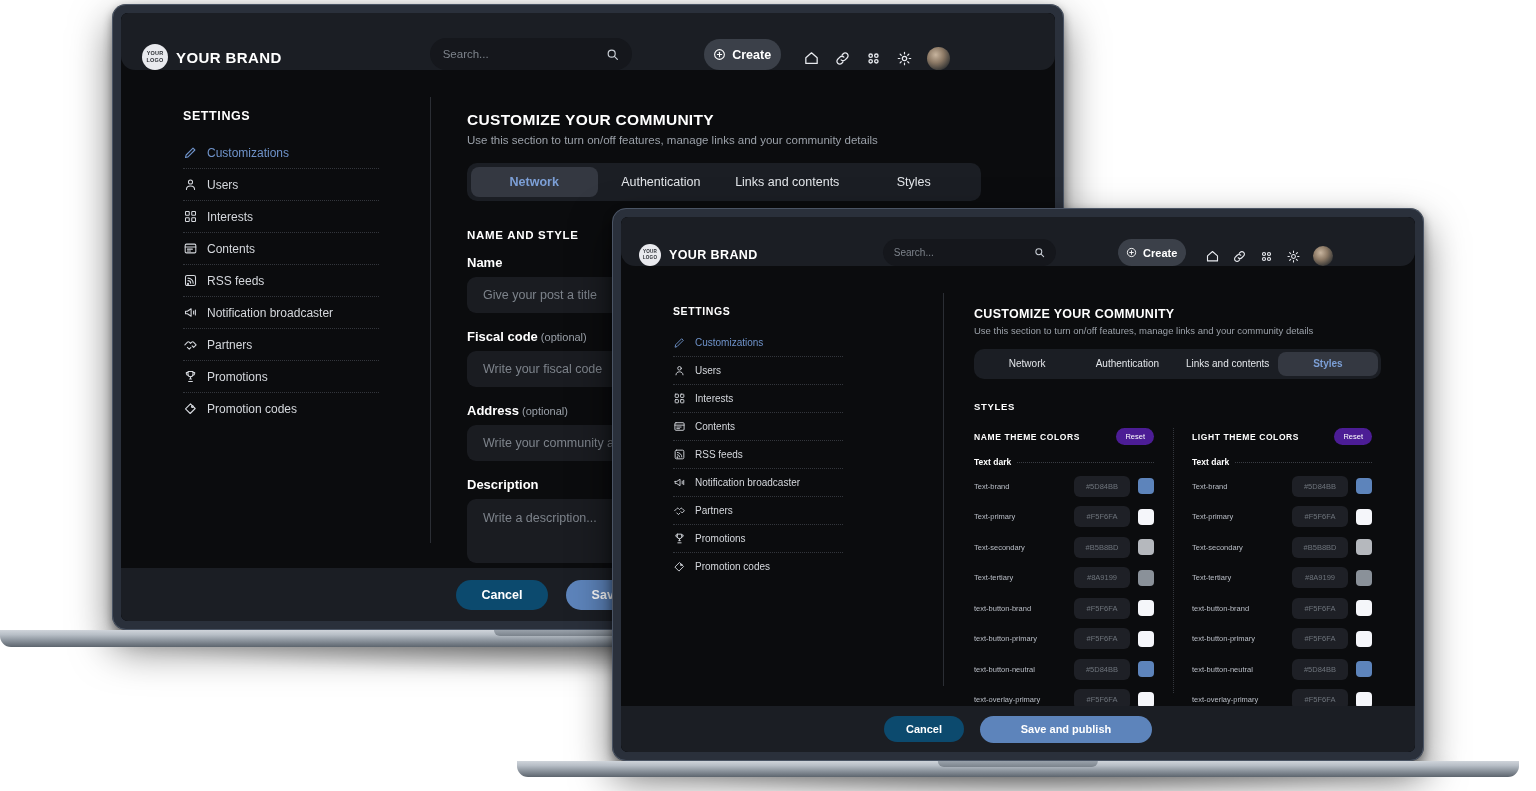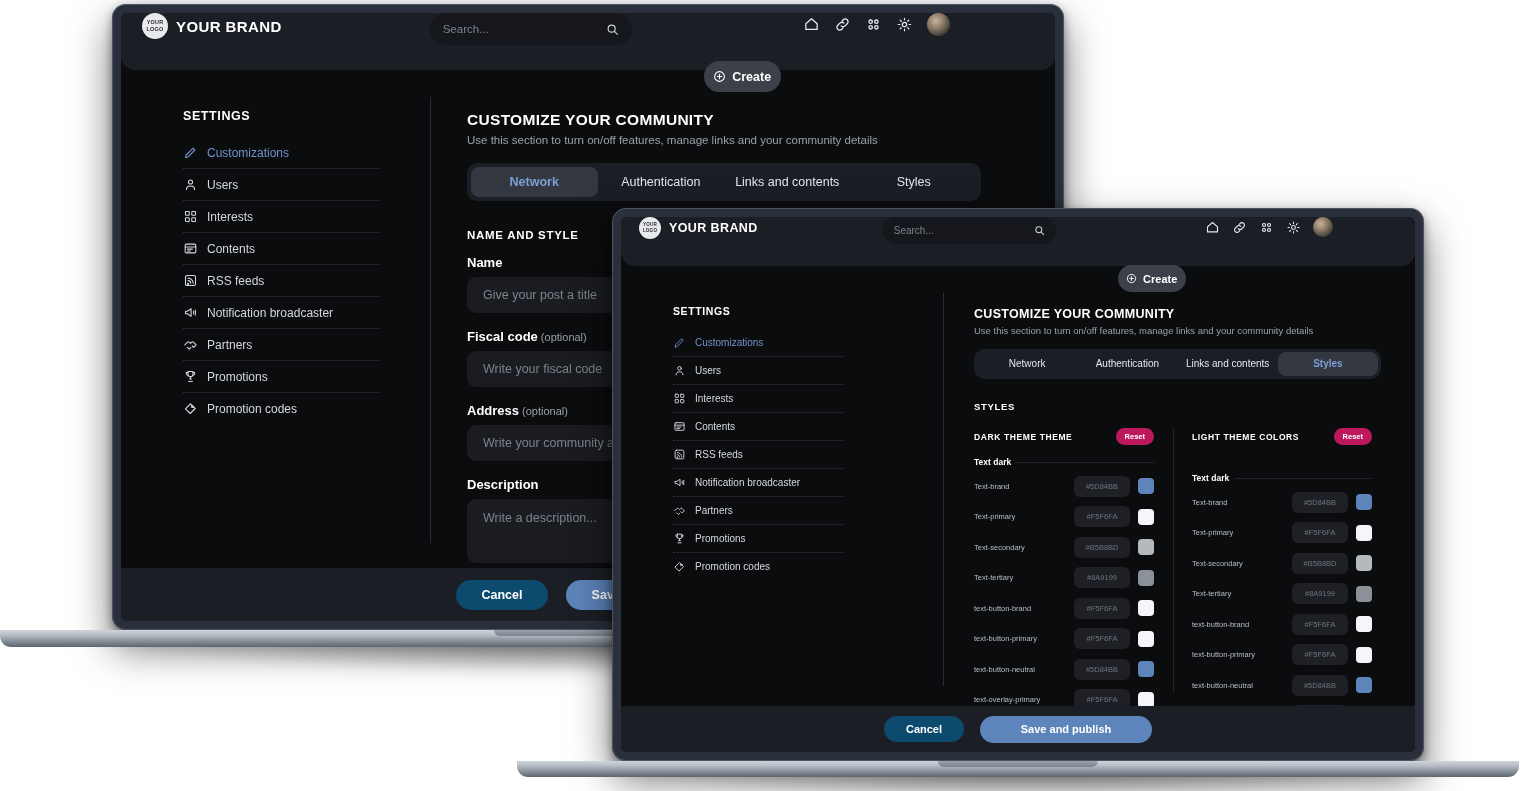--- a/index.html
+++ b/index.html
@@ -45,21 +45,21 @@
     background: radial-gradient(ellipse at center, rgba(0,0,0,.45) 0%, rgba(0,0,0,0) 72%);
     filter: blur(5px);
   }
 
   
   .app { position:absolute; inset:0; background:#0b0c0e; color:#f5f6fa; }
 
   .topbar {
     position:absolute; left:0; right:0; top:0;
     background:#1b1e24;
-    display:flex; align-items:flex-start;
+    display:flex; align-items:flex-end;
     border-radius: 0 0 14px 14px;
   }
   .brand { display:flex; align-items:center; gap:8px; }
   .logo-badge {
     border-radius:50%; background:#e9eaee; color:#2a2d33;
     display:flex; flex-direction:column; align-items:center; justify-content:center;
     font-weight:700; letter-spacing:.2px; line-height:1;
   }
   .brand-name { font-weight:700; letter-spacing:.4px; color:#fff; }
 
@@ -110,21 +110,21 @@
     background:#1b1e24; display:flex; align-items:center; justify-content:center; }
   .btn-cancel { background:#0c4a6e; border-radius:999px; color:#fff; font-weight:700;
                 display:flex; align-items:center; justify-content:center; }
   .btn-save { background:#5d84bb; border-radius:999px; color:#fff; font-weight:700;
               display:flex; align-items:center; justify-content:center; }
 
   
   .theme-col { position:absolute; top:0; }
   .theme-head { display:flex; align-items:center; justify-content:space-between; }
   .theme-title { font-weight:700; letter-spacing:.6px; color:#fff; font-size:8.5px; }
-  .reset-btn { background:#be185d; border-radius:999px; color:#fff; font-weight:700;
+  .reset-btn { background:#4c1d95; border-radius:999px; color:#fff; font-weight:400;
                font-size:7.5px; padding:4px 9px; }
   .group-head { display:flex; align-items:center; gap:6px; color:#fff; font-weight:700; font-size:8.5px;margin-top:8px; }
   .group-head .dots { flex:1; border-bottom:1px dotted #3a3d44; }
   .crow { display:flex; align-items:center; }
   .cname { color:#b9bec6; font-size:7.5px; flex:1; }
   .chex { background:#1e2026; border-radius:6px; color:#6e747c; font-size:7.5px;
           text-align:center; padding:6px 0; width:56px; }
   .cswatch { width:16px; height:16px; border-radius:4px; margin-left:8px; flex:0 0 auto; }
   .col-divider { position:absolute; top:0; bottom:0; width:1px; border-left:1px dotted #33363c; }
 </style>
@@ -515,21 +515,21 @@
                 <div class="tab" style="font-size: 10px; line-height: 24px; height: 24px;">Authentication</div>
                 <div class="tab" style="font-size: 10px; line-height: 24px; height: 24px;">Links and contents</div>
                 <div class="tab active" style="font-size: 10px; line-height: 24px; height: 24px;">Styles</div>
               </div>
 
             <div class="section-label" style="font-size:9.5px; margin-top:22px;">STYLES</div>
 
             <div style="position:relative; margin-top:16px; height:265px;">
               <div class="theme-col" id="col-0" style="left:0; width:180px;">
                   <div class="theme-head" style="margin-bottom: 12px;">
-                    <div class="theme-title">DARK THEME THEME</div>
+                    <div class="theme-title">NAME THEME COLORS</div>
                     <div class="reset-btn">Reset</div>
                   </div>
                   <div class="group-head" style="margin-bottom: 4px;">
                     <span>Text dark</span>
                     <span class="dots"></span>
                   </div>
                   <div class="crow" style="height: 30.5px;">
                     <span class="cname">Text-brand</span>
                     <span class="chex">#5D84BB</span>
                     <span class="cswatch" style="background: rgb(93, 132, 187);"></span>
@@ -565,21 +565,21 @@
                     <span class="cswatch" style="background: rgb(93, 132, 187);"></span>
                   </div>
                   <div class="crow" style="height: 30.5px;">
                     <span class="cname">text-overlay-primary</span>
                     <span class="chex">#F5F6FA</span>
                     <span class="cswatch" style="background: rgb(245, 246, 250);"></span>
                   </div>
                 </div>
               <div class="col-divider" style="left:199px;"></div>
               <div class="theme-col" id="col-1" style="left:218px; width:180px;">
-                  <div class="theme-head" style="margin-bottom: 28px;">
+                  <div class="theme-head" style="margin-bottom: 12px;">
                     <div class="theme-title">LIGHT THEME COLORS</div>
                     <div class="reset-btn">Reset</div>
                   </div>
                   <div class="group-head" style="margin-bottom: 4px;">
                     <span>Text dark</span>
                     <span class="dots"></span>
                   </div>
                   <div class="crow" style="height: 30.5px;">
                     <span class="cname">Text-brand</span>
                     <span class="chex">#5D84BB</span>

